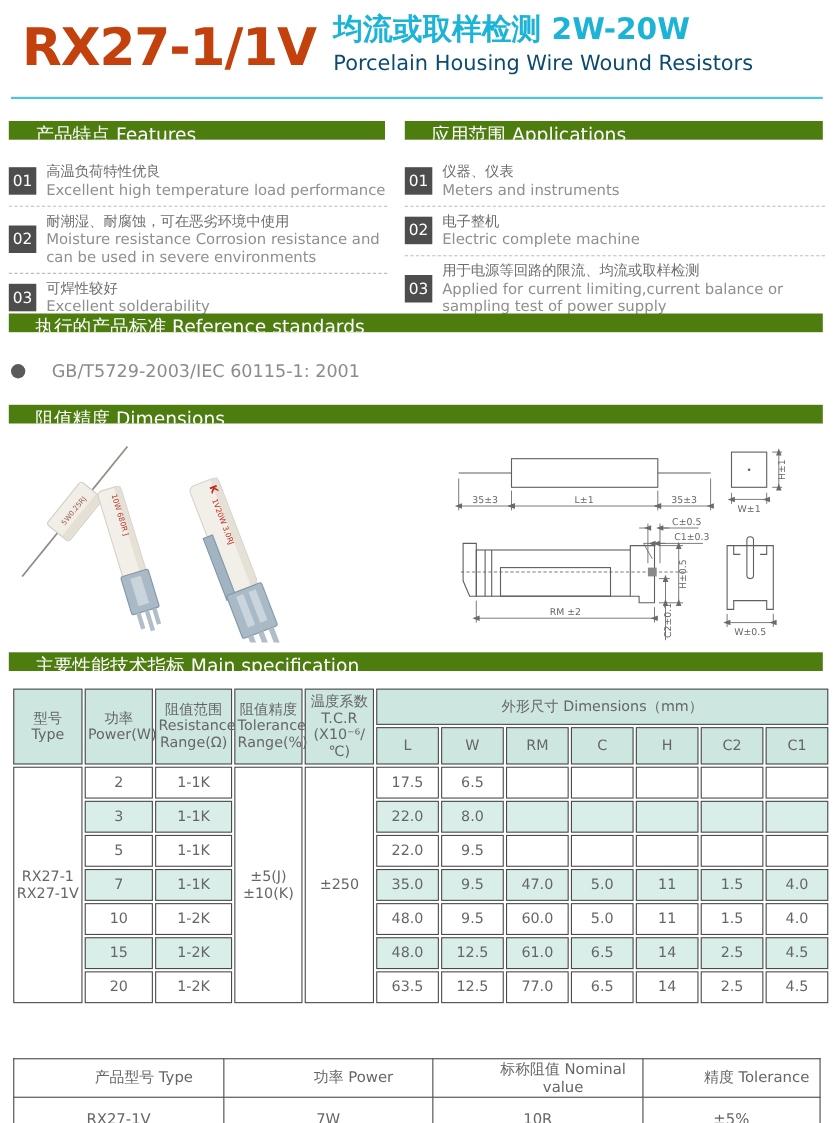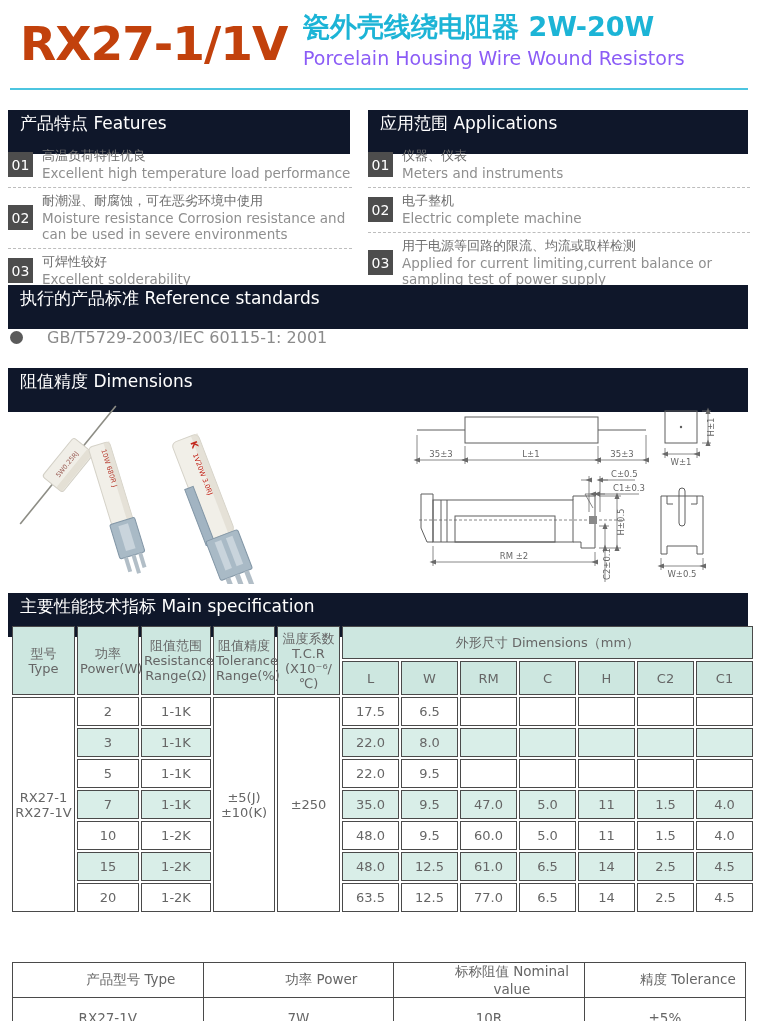--- a/index.html
+++ b/index.html
@@ -10,28 +10,28 @@
     font-family:"DejaVu Sans","Liberation Sans",sans-serif;
     color:#6e6e6e;
   }
   
   .model-title {
     position:absolute; left:20px; top:16px;
     font-size:47px; font-weight:bold; color:#c2410c; letter-spacing:-1px;
   }
   .head-right { position:absolute; left:303px; top:10px; width:450px; }
   .head-cn { font-size:27px; font-weight:bold; color:#1cb4d6; line-height:34px; }
-  .head-en { font-size:19px; color:#8b5cf6; line-height:28px; }
+  .head-en { font-size:19px; color:#0c4a6e; line-height:28px; }
   .head-rule {
     position:absolute; left:10px; top:88px; width:738px; height:2px; background:#4cc5e0;
   }
   
   .bar {
-    position:absolute; height:44px; line-height:27px;
-    background:#0f172a; color:#ffffff; font-size:17px; padding-left:12px;
+    position:absolute; height:17px; line-height:27px;
+    background:#4d7c0f; color:#ffffff; font-size:17px; padding-left:24px;
     white-space:nowrap; overflow:hidden;
   }
   .bar-features   { left:8px;  top:110px; width:342px; }
   .bar-apps       { left:368px;top:110px; width:380px; }
   .bar-standards  { left:8px;  top:285px; width:740px; }
   .bar-dims       { left:8px;  top:368px; width:740px; }
   .bar-spec       { left:8px;  top:593px; width:740px; }
   .bar-order      { left:8px;  top:925px; width:740px; }
   
   .flist { position:absolute; top:143px; }
@@ -84,21 +84,21 @@
   .order-table th { height:34px;padding-left:46px; }
   .order-table td { height:40px; }
 </style>
 </head>
 <body>
 
 <div class="page">
 
   <div class="model-title">RX27-1/1V</div>
   <div class="head-right">
-    <div class="head-cn">瓷外壳线绕电阻器 2W-20W</div>
+    <div class="head-cn">均流或取样检测 2W-20W</div>
     <div class="head-en">Porcelain Housing Wire Wound Resistors</div>
   </div>
   <div class="head-rule"></div>
 
   <div class="bar bar-features">产品特点 Features</div>
   <div class="bar bar-apps">应用范围 Applications</div>
 
   <div class="flist flist-left">
     <div class="fitem sep">
       <div class="fbadge">01</div>

